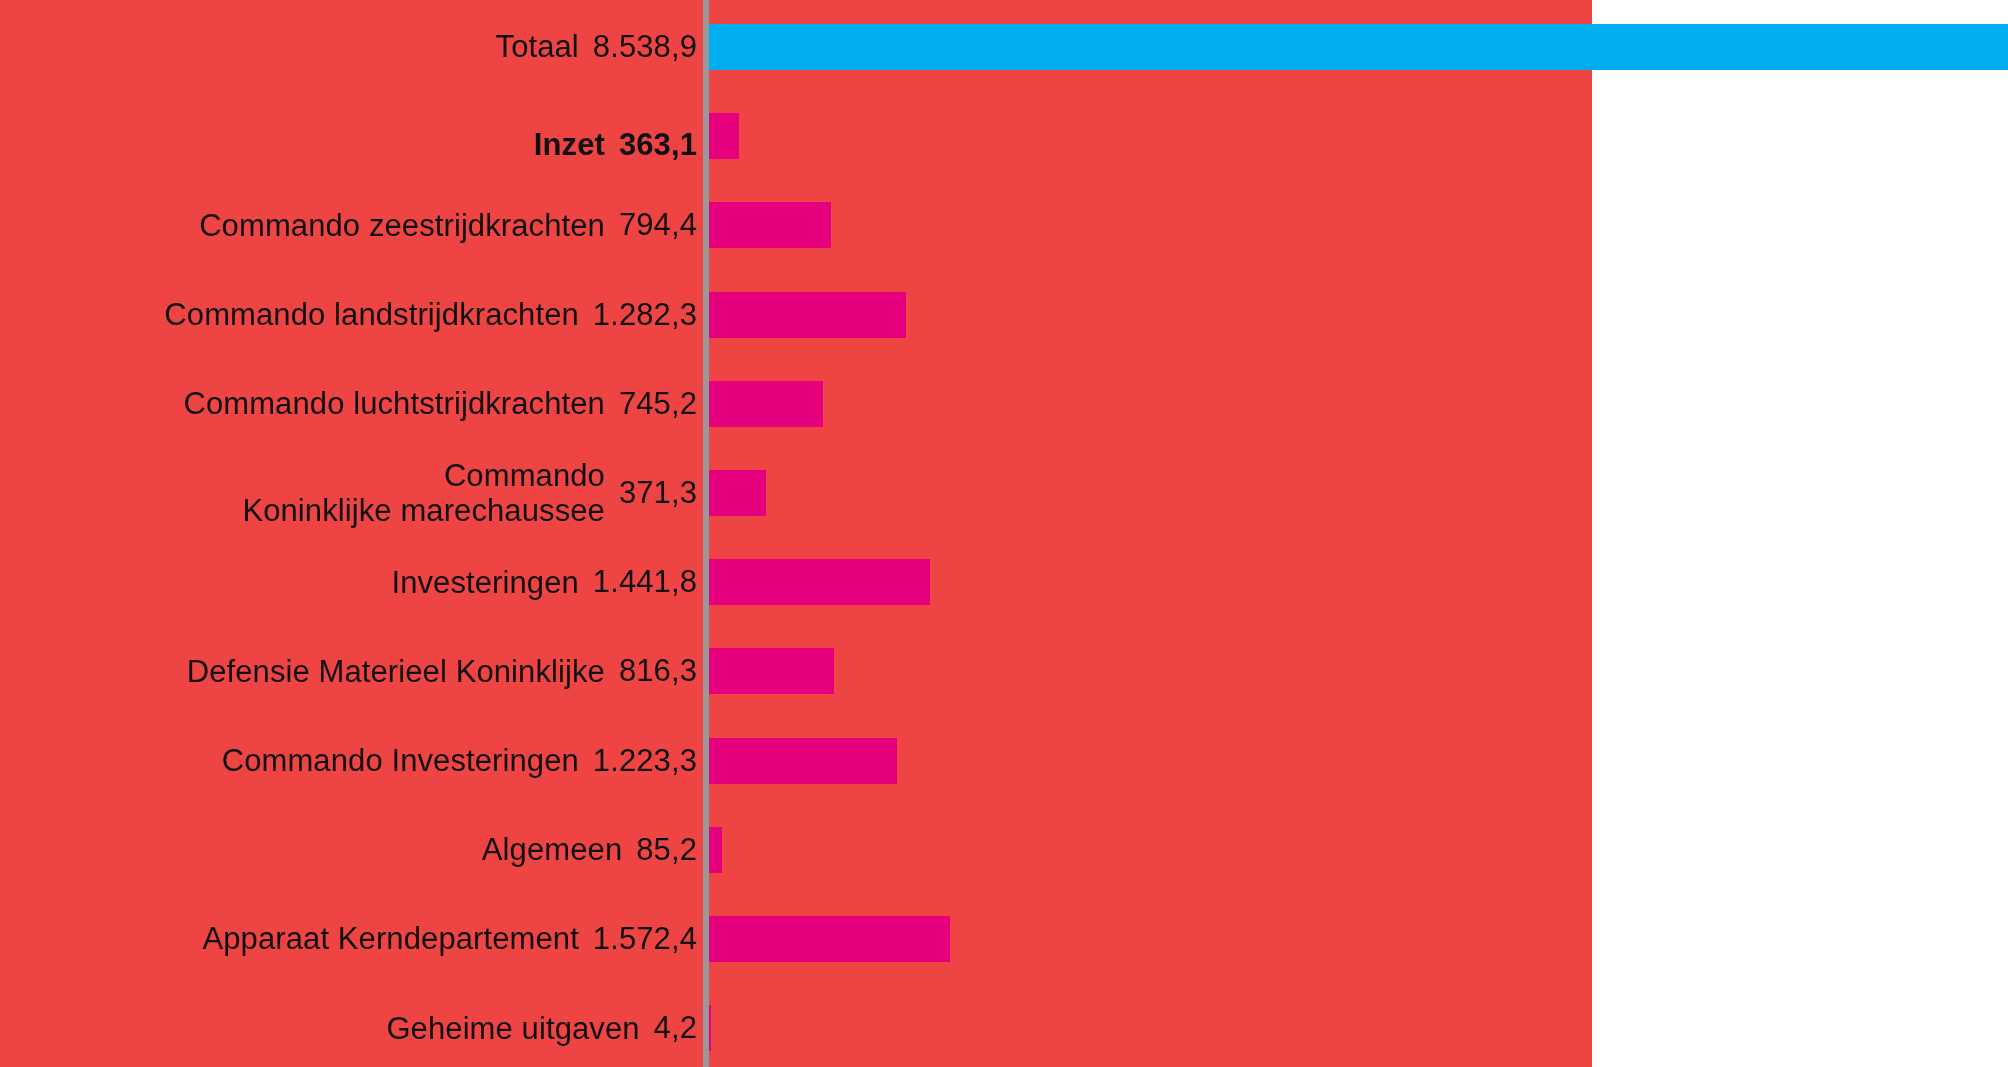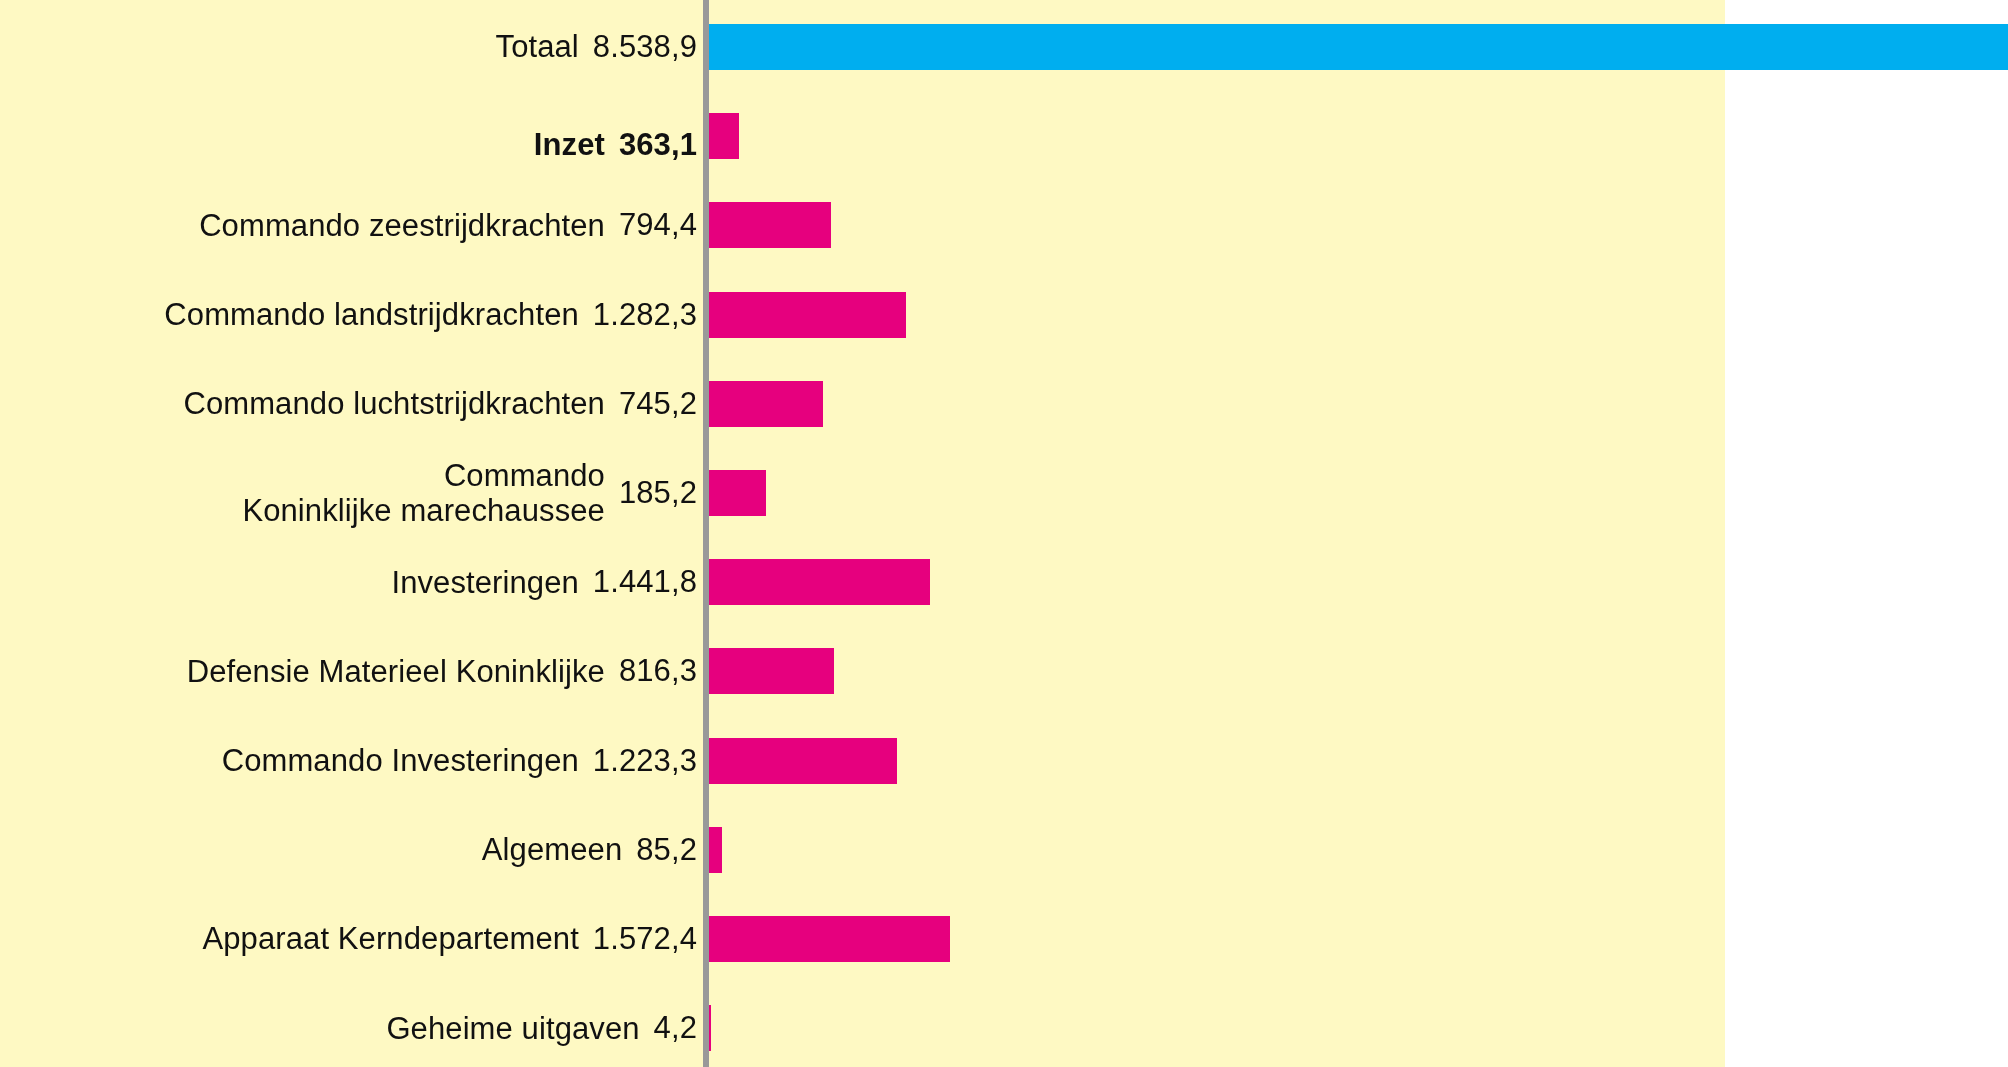--- a/index.html
+++ b/index.html
@@ -5,23 +5,23 @@
   * { margin:0; padding:0; box-sizing:border-box; }
   html, body {
     width:2008px; height:1067px;
     background:#ffffff;
     font-family:"Liberation Sans", sans-serif;
     overflow:hidden;
   }
 
   #chart-root {
     position:relative;
-    width:1725px;
+    width:1592px;
     height:1067px;
-    background:#fef9c3;
+    background:#ef4444;
     padding-left:32px;
   }
 
   
   #axis-line {
     position:absolute;
     left:703px;
     top:0px;
     width:6px;
     height:1067px;
@@ -115,21 +115,21 @@
       <div class="bar-row" style="top: 359.2px; height: 89.2px;">
         <div class="row-label-block" style="top: 0px; height: 89.2px;">
           <div class="cat-label"><span>Commando luchtstrijdkrachten</span></div>
           <div class="cat-value">745,2</div>
         </div>
       </div>
       <div class="bar item" title="Commando luchtstrijdkrachten 745,2" style="top: 380.8px; height: 46px; width: 114.239px; background: rgb(230, 0, 126);"></div>
       <div class="bar-row" style="top: 448.4px; height: 89.2px;">
         <div class="row-label-block" style="top: 0px; height: 89.2px;">
           <div class="cat-label"><span>Commando</span><span class="line2">Koninklijke marechaussee</span></div>
-          <div class="cat-value">185,2</div>
+          <div class="cat-value">371,3</div>
         </div>
       </div>
       <div class="bar item" title="Commando Koninklijke marechaussee 371,3" style="top: 470px; height: 46px; width: 56.9203px; background: rgb(230, 0, 126);"></div>
       <div class="bar-row" style="top: 537.6px; height: 89.2px;">
         <div class="row-label-block" style="top: 0px; height: 89.2px;">
           <div class="cat-label"><span>Investeringen</span></div>
           <div class="cat-value">1.441,8</div>
         </div>
       </div>
       <div class="bar item" title="Investeringen 1.441,8" style="top: 559.2px; height: 46px; width: 221.028px; background: rgb(230, 0, 126);"></div>

